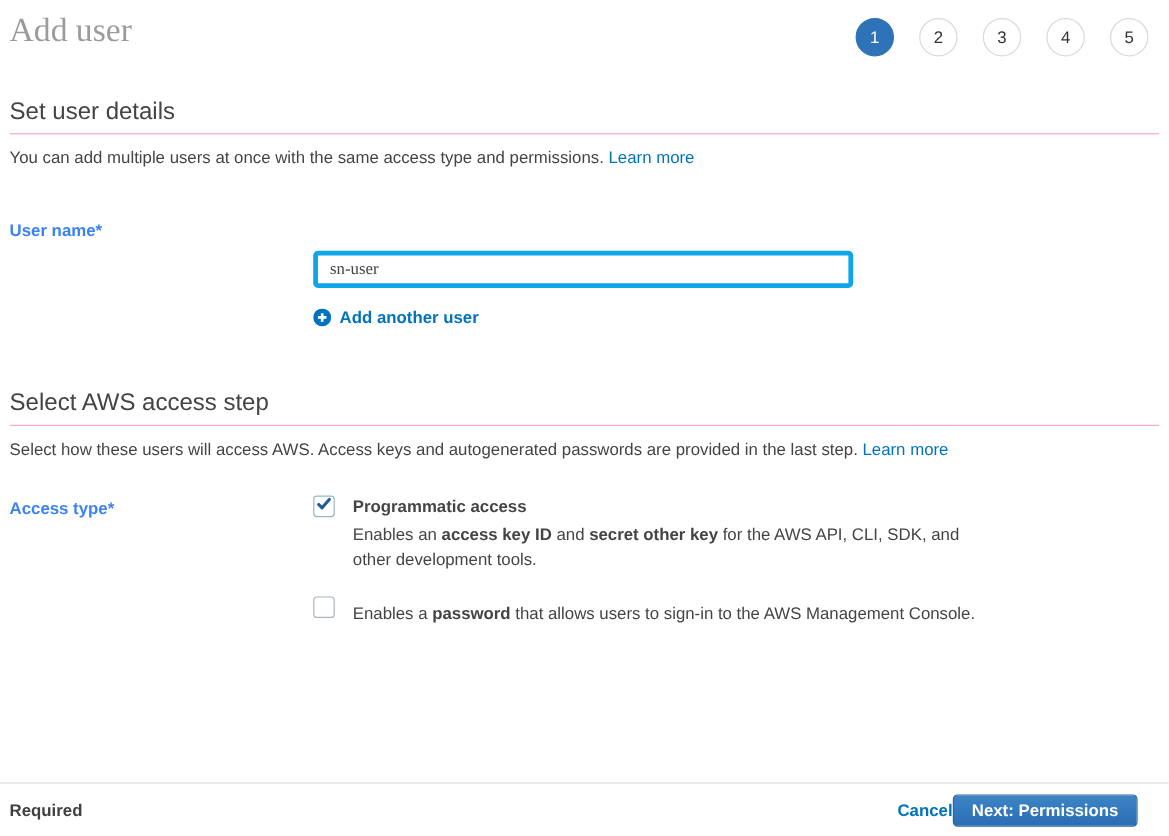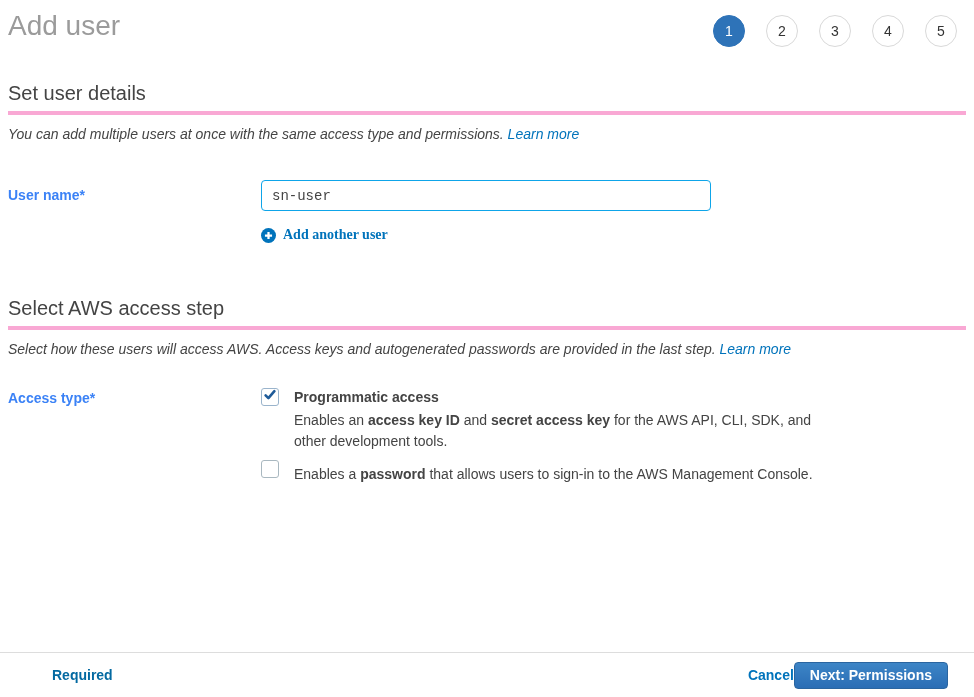--- a/index.html
+++ b/index.html
@@ -14,20 +14,21 @@
   }
   .page { padding: 0 8px; position: relative; height: 100%; }
 
   
   .page-header { position: relative; padding-top: 10px; }
   h1.page-title {
     font-size: 28px;
     font-weight: 400;
     color: #9b9b9b;
     line-height: 32px;
+    font-family: Liberation Serif, serif;
   }
   .steps {
     position: absolute;
     top: 15px;
     right: 9px;
     display: flex;
     gap: 21px;
   }
   .step {
     width: 32px; height: 32px;
@@ -43,66 +44,67 @@
     border-color: #2e73b8;
     color: #ffffff;
   }
 
   
   h2.section-heading {
     font-size: 20px;
     font-weight: 400;
     color: #444444;
     padding-bottom: 6px;
-    border-bottom: 4px solid #f9a8d4;
+    border-bottom: 1px solid #f9a8d4;
   }
   .section-1 h2 { margin-top: 40px; }
   .section-2 h2 { margin-top: 50px; }
-  p.section-desc { margin-top: 12px; font-size: 14px; color: #444444; line-height: 15px; font-style: italic; }
+  p.section-desc { margin-top: 12px; font-size: 14px; color: #444444; line-height: 15px; }
   a.text-link { color: #0073bb; text-decoration: none; cursor: pointer; }
 
   
   .form-row { display: flex; margin-top: 38px; }
   .form-label-col {
     width: 253px;
     padding-right: 13px;
     text-align: left;
     font-weight: bold;
     font-size: 14px;
     color: #3b82f6;
     flex-shrink: 0;
   }
   .form-row .form-label-col { line-height: 31px; }
   .username-input {
     width: 450px; height: 31px;
-    border: 1px solid #0ea5e9;
+    border: 4px solid #0ea5e9;
     border-radius: 4px;
     padding: 0 10px;
     font-size: 14px;
     color: #444444;
-    font-family: Liberation Mono, monospace;
+    font-family: Liberation Serif, serif;
     outline: none;
-  }
-  .add-user-row { margin-top: 16px; margin-left: 253px; font-family: Liberation Serif, serif; }
+    margin-top: 32px;
+  }
+  .add-user-row { margin-top: 16px; margin-left: 253px; }
   .add-user-link {
     display: inline-flex;
     align-items: center;
     gap: 7px;
     color: #0073bb;
     font-weight: bold;
     font-size: 14px;
     text-decoration: none;
     cursor: pointer;
   }
   .add-user-link svg { display: block; }
 
   
   .access-row { display: flex; margin-top: 31px; }
   .access-label-col { padding-top: 2px; }
-  .options-col { display: flex; flex-direction: column; gap: 8px; }
+  .options-col { display: flex; flex-direction: column; gap: 20px; }
   .option { display: flex; align-items: flex-start; }
   .checkbox {
     width: 18px; height: 18px;
     border: 1px solid #a9b8c0;
     border-radius: 3px;
     background: #ffffff;
     margin-right: 15px;
     flex-shrink: 0;
     display: flex; align-items: center; justify-content: center;
     cursor: pointer;
@@ -117,21 +119,21 @@
   .footer {
     position: absolute;
     left: 0; right: 0; bottom: 0;
     height: 45px;
     border-top: 1px solid #dddddd;
     background: #ffffff;
     display: flex;
     align-items: center;
     padding: 0 26px 0 8px;
   }
-  .footer-required { font-weight: bold; font-size: 14px; color: #0369a1; margin-left: 44px; }
+  .footer-required { font-weight: bold; font-size: 14px; color: #404040; }
   .footer-spacer { flex: 1; }
   .cancel-link {
     color: #0073bb;
     font-weight: bold;
     font-size: 14px;
     text-decoration: none;
     cursor: pointer;
   }
   .next-button {
     background: linear-gradient(to bottom, #3d85c6, #2a6db5);
@@ -196,21 +198,21 @@
         <div class="option">
           <span class="checkbox checked">
             <span>
               <svg width="14" height="14" viewBox="0 0 14 14">
                 <path d="M2.6 7.4 L5.4 10.2 L11.4 3.2" stroke="#1f5b99" stroke-width="2.6" fill="none" stroke-linecap="round" stroke-linejoin="round"></path>
               </svg>
             </span>
           </span>
           <div class="option-text">
             <div class="option-title">Programmatic access</div>
-            <div class="option-desc"><span>Enables an </span><b>access key ID</b><span> and </span><b>secret access key</b><span> for the AWS API, CLI, SDK, and other development tools.</span></div>
+            <div class="option-desc"><span>Enables an </span><b>access key ID</b><span> and </span><b>secret other key</b><span> for the AWS API, CLI, SDK, and other development tools.</span></div>
           </div>
         </div>
 
         <div class="option">
           <span class="checkbox"></span>
           <div class="option-text">
             <div class="option-desc"><span>Enables a </span><b>password</b><span> that allows users to sign-in to the AWS Management Console.</span></div>
           </div>
         </div>
 

